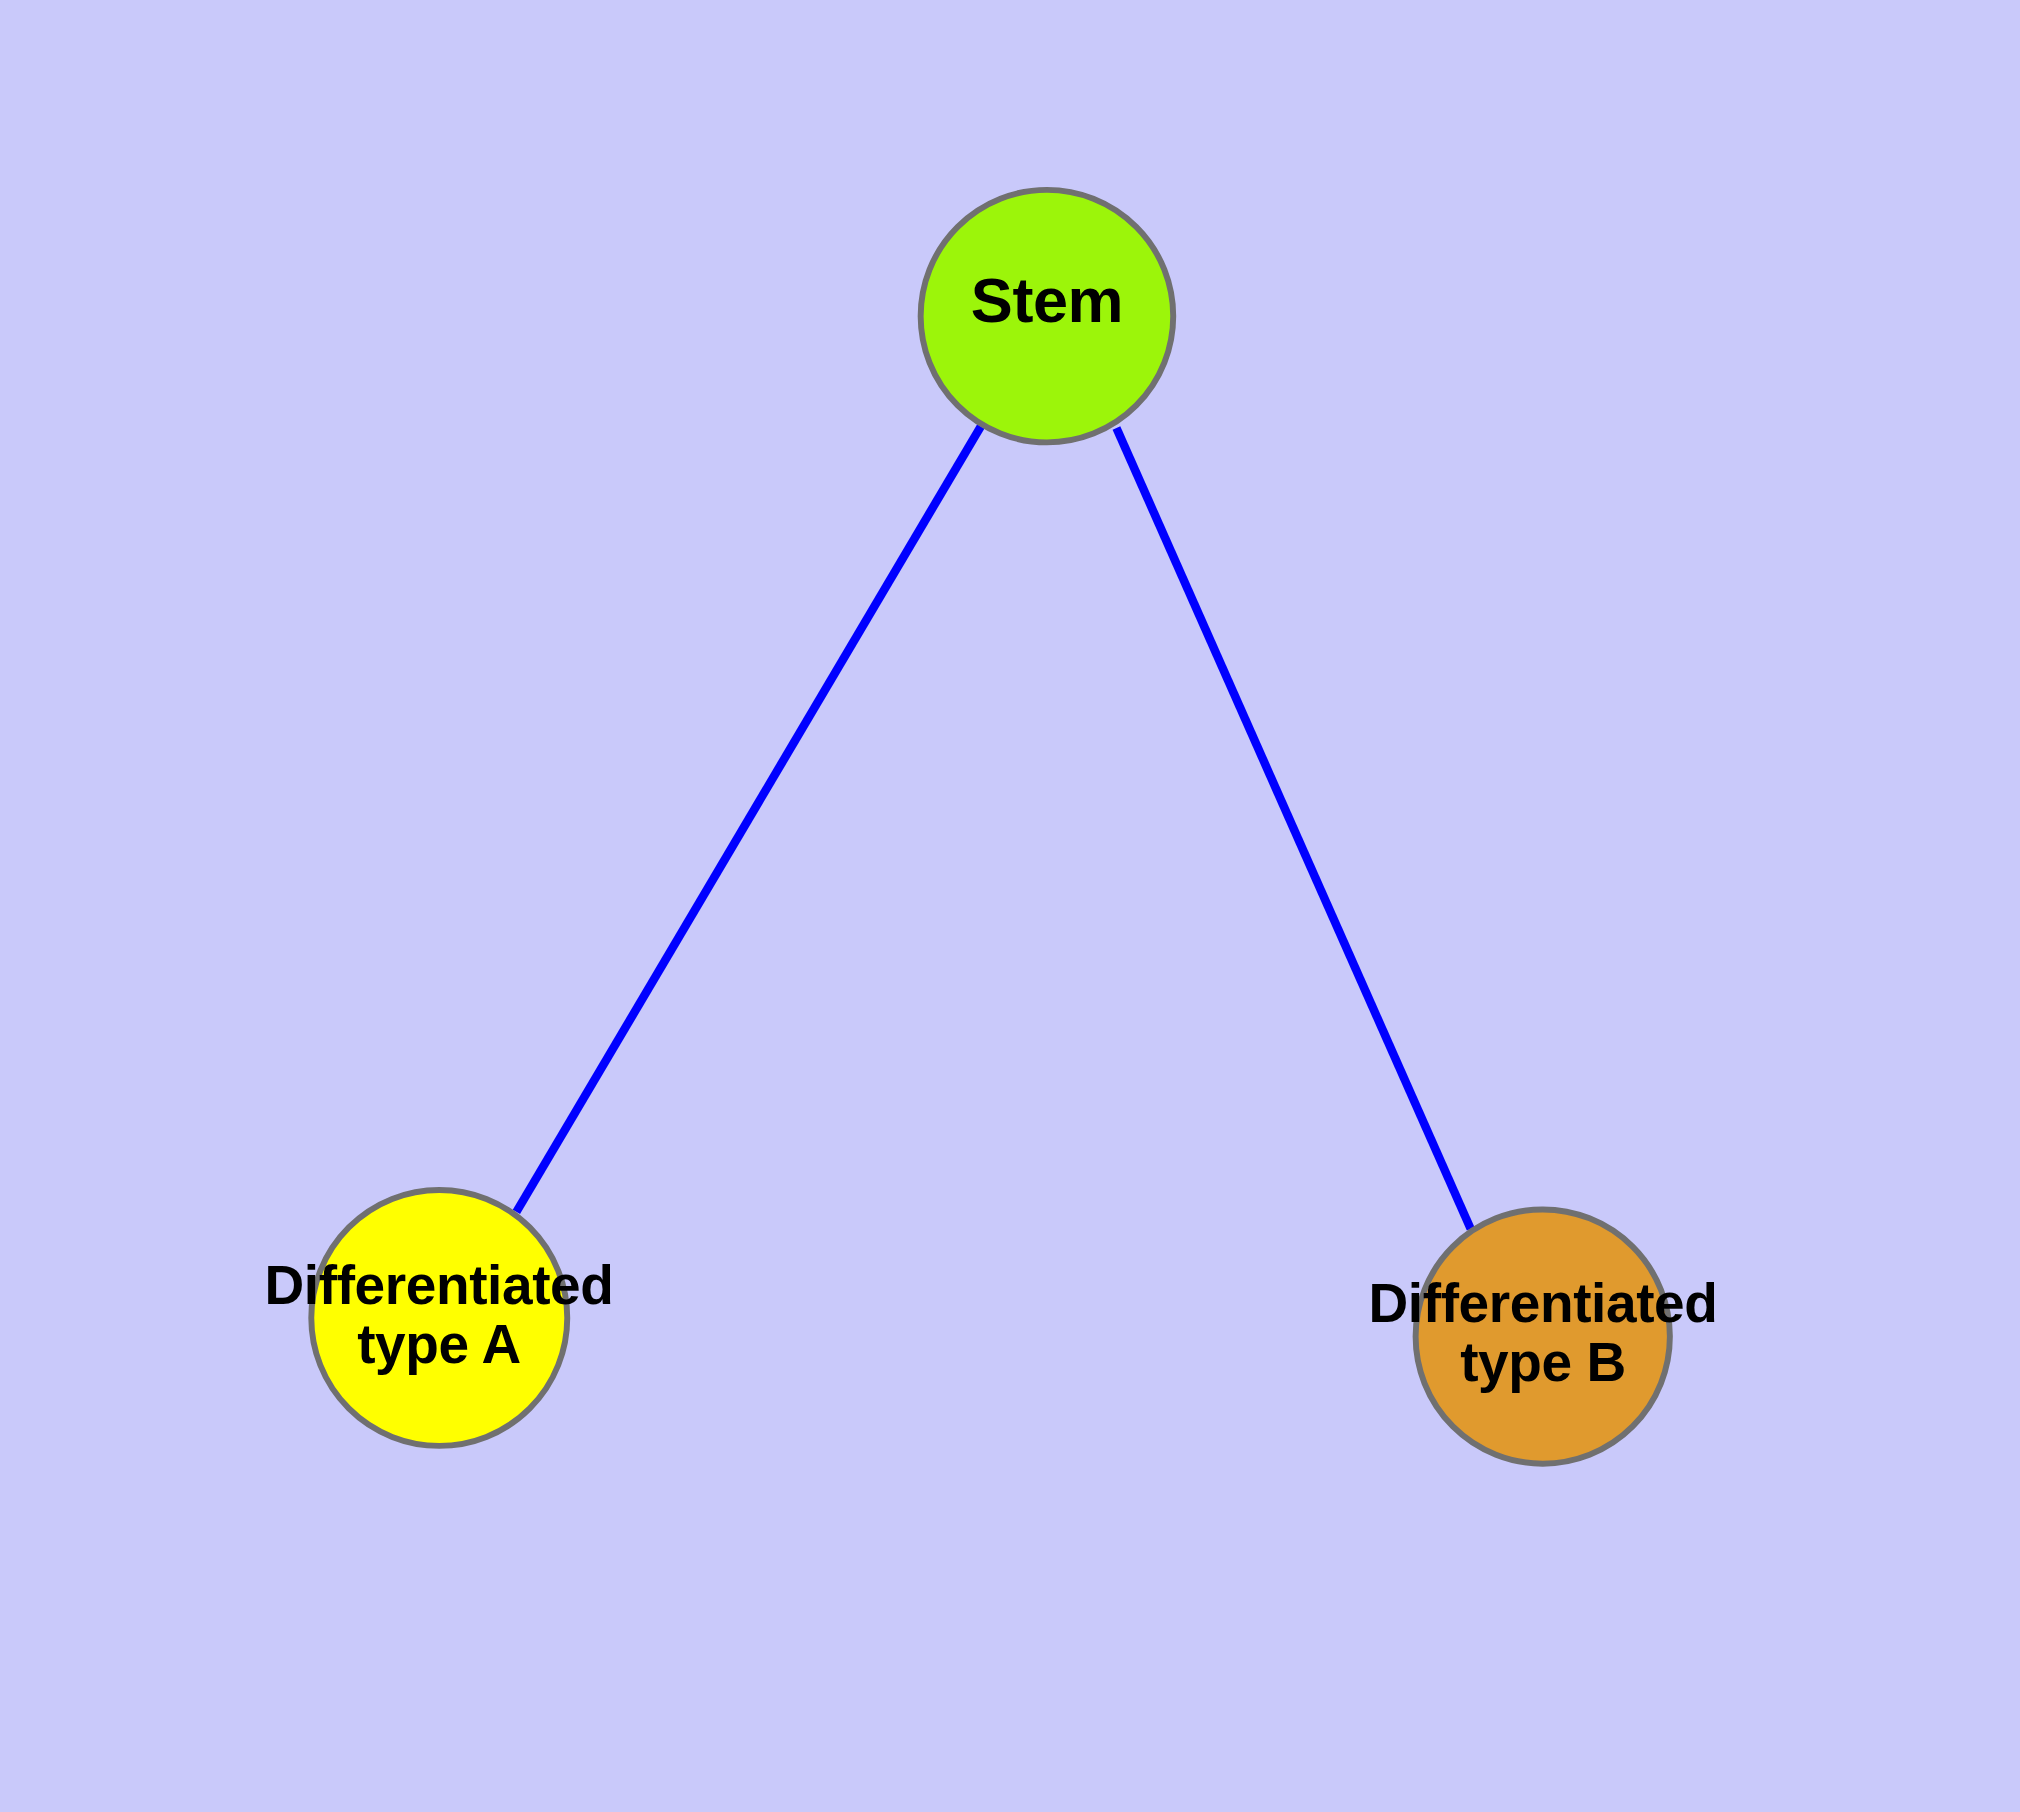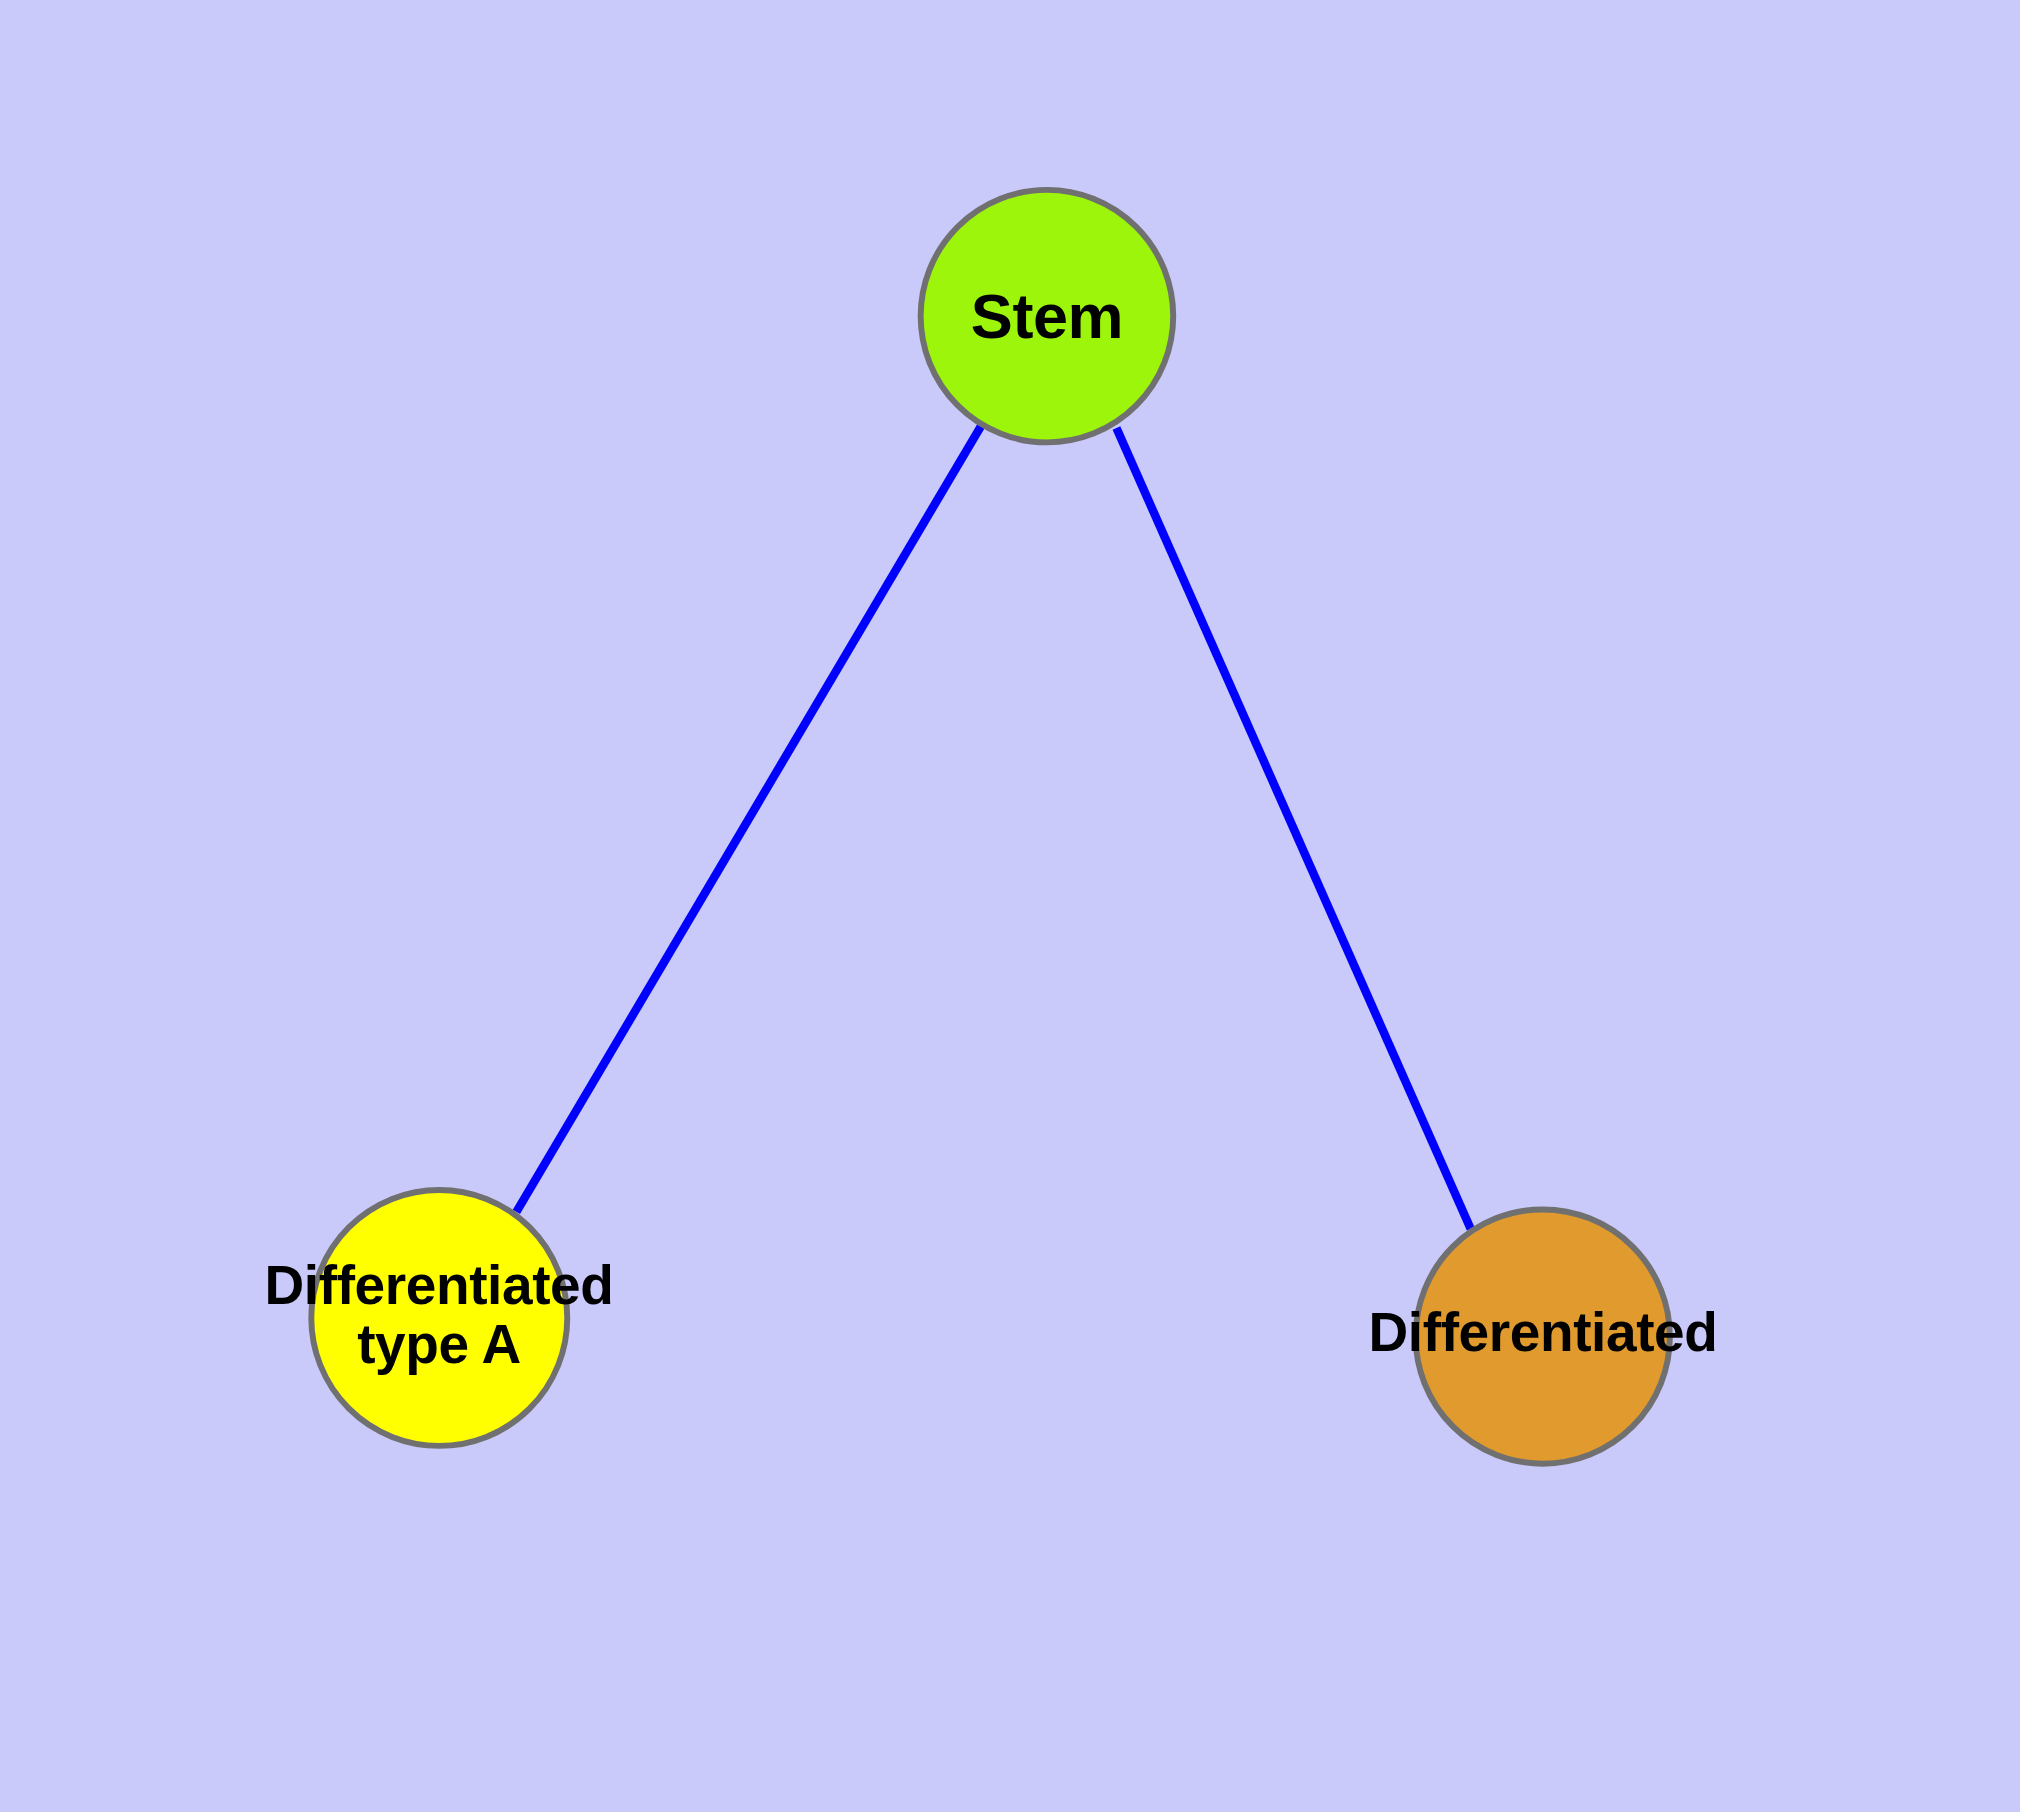--- a/index.html
+++ b/index.html
@@ -60,20 +60,20 @@
       <line x1="1157" y1="503" x2="609" y2="1430" stroke="#0000ff" stroke-width="10"></line>
       <line x1="1317" y1="505" x2="1735" y2="1450" stroke="#0000ff" stroke-width="10"></line>
     </g>
     <g>
       <circle cx="1235" cy="373" r="149" fill="#9cf50a" stroke="#707070" stroke-width="7"></circle>
       <circle cx="518" cy="1555" r="151" fill="#ffff00" stroke="#707070" stroke-width="7"></circle>
       <circle cx="1820" cy="1577" r="150" fill="#e09a2e" stroke="#707070" stroke-width="7"></circle>
     </g>
   </svg>
 
-  <div class="node-label label-stem" style="left:1047px; top:316px;">Stem</div>
+  <div class="node-label label-stem" style="left:1047px; top:300px;">Stem</div>
 
   <div class="node-label label-branch" style="left:439px; top:1315px;"><span>Differentiated</span><br><span>type A</span></div>
 
-  <div class="node-label label-branch" style="left:1543px; top:1333px;"><span>Differentiated</span><br></div>
+  <div class="node-label label-branch" style="left:1543px; top:1333px;"><span>Differentiated</span><br><span>type B</span></div>
 
 </div>
 
 
 </body></html>

